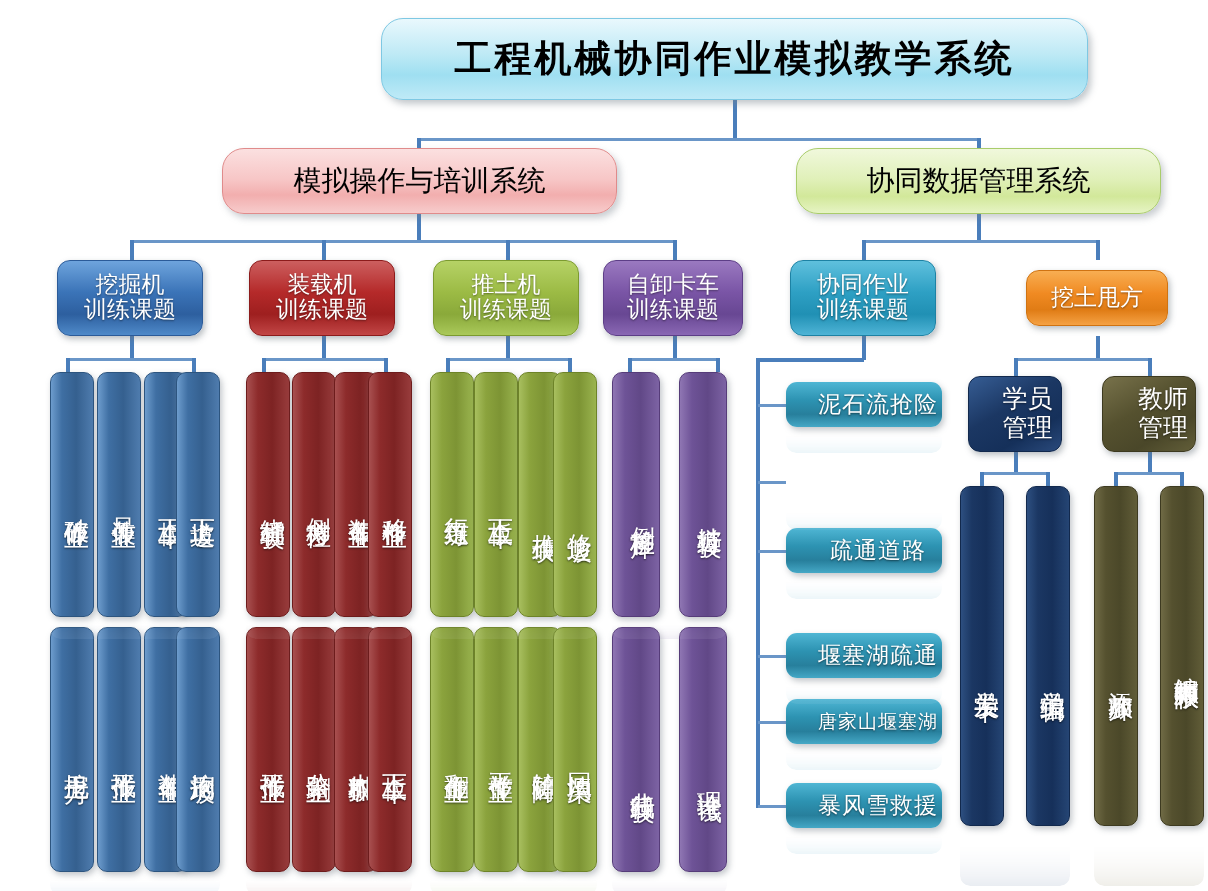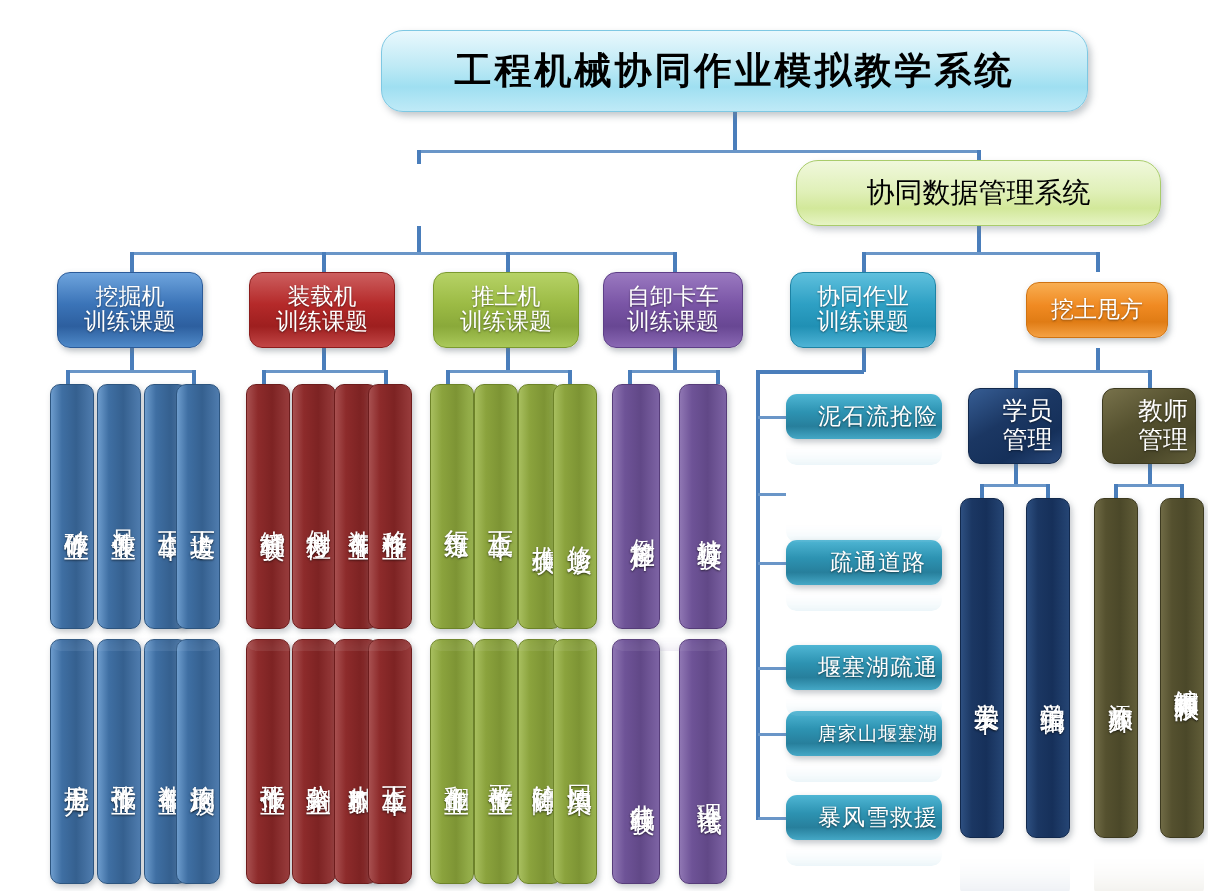--- a/index.html
+++ b/index.html
@@ -4,21 +4,21 @@
 <style>
   * { box-sizing: border-box; }
   html, body { margin:0; padding:0; }
   body {
     width:1208px; height:891px;
     background:#ffffff;
     font-family:"Liberation Serif","DejaVu Serif",serif;
     overflow:hidden;
     position:relative;
   }
-  #stage { position:absolute; left:0; top:16px; width:1208px; height:711px; }
+  #stage { position:absolute; left:0; top:4px; width:1208px; height:711px; }
 
   
   .ln { position:absolute; background:#4a7ebb; }
   .ln.v { width:4px; }
   .ln.h { height:4px; }
   .ln.thin { background:#6a96c8; }
   .ln.thin.h { height:3px; }
 
   
   .node {
@@ -197,20 +197,23 @@
 
   <div class="ln v" style="left:1148px; top:448px; height:22px;"></div>
   <div class="ln thin h" style="left:1116px; top:468px; width:66px;"></div>
   <div class="ln v" style="left:1114px; top:468px; height:14px;"></div>
   <div class="ln v" style="left:1180px; top:468px; height:14px;"></div>
 
   <div class="node" id="title">
     <span class="lbl">工程机械协同作业模拟教学系统</span>
   </div>
 
+  <div class="node lvl2" id="sys-sim">
+    <span class="lbl">模拟操作与培训系统</span>
+  </div>
   <div class="node lvl2" id="sys-data">
     <span class="lbl">协同数据管理系统</span>
   </div>
 
   <div class="node lvl3 c-blue" style="left:57px; top:256px; width:146px;">
     <span class="lbl">
       <span>挖掘机</span>
       <span>训练课题</span>
     </span>
   </div>

